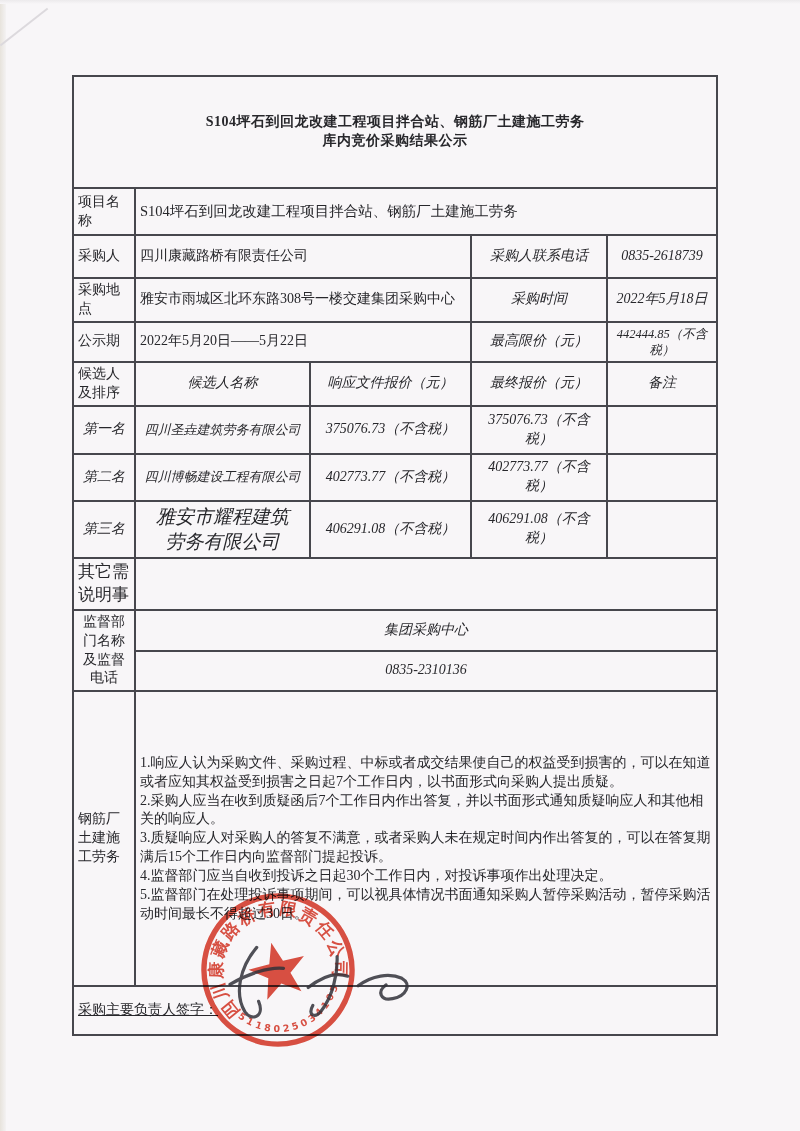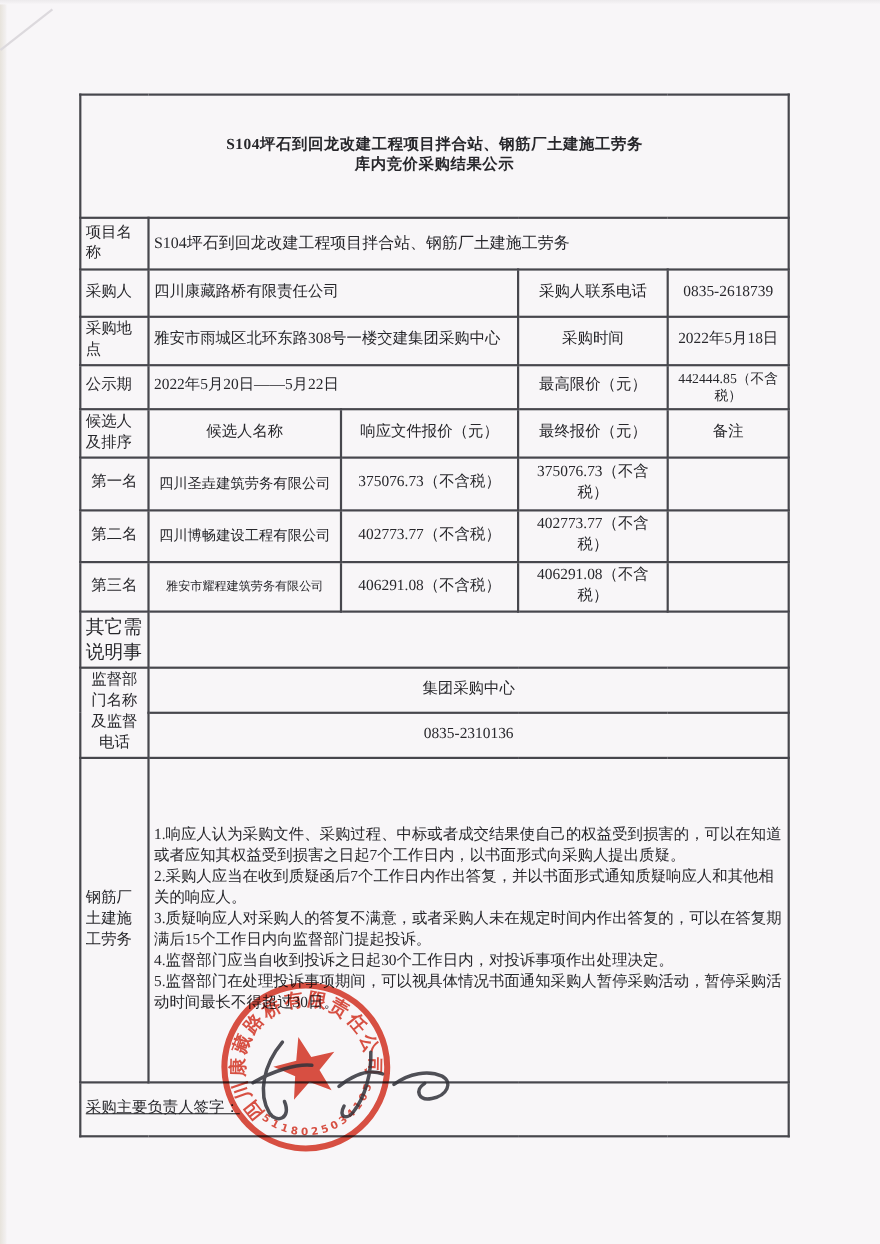--- a/index.html
+++ b/index.html
@@ -11,21 +11,21 @@
   }
   
   .paper-left-edge{position:absolute;left:0;top:0;width:6px;height:1131px;
     background:linear-gradient(to right,#e7e3dc,#f4f2f3);}
   .paper-top-edge{position:absolute;left:0;top:0;width:800px;height:4px;
     background:linear-gradient(to bottom,#eceaec,#f8f6f8);}
   .paper-corner-line{position:absolute;left:-6px;top:26px;width:60px;height:2px;
     background:#dcd9dd;transform:rotate(-38deg);}
 
   table.doc{
-    position:absolute;left:72px;top:85px;width:644px;
+    position:absolute;left:72px;top:75px;width:644px;
     border-collapse:collapse;table-layout:fixed;
   }
   table.doc td{
     border:2px solid #47474d;
     padding:2px 4px;
     font-size:14px;
     line-height:1.35;
     vertical-align:middle;
     background:transparent;
     overflow:hidden;
@@ -36,21 +36,21 @@
   }
   td.lbl{
     word-break:break-all;line-height:1.3;
     padding-left:6px;padding-right:11px;text-align:left;
   }
   td.lbl-center{
     word-break:break-all;line-height:1.3;
     padding-left:6px;padding-right:11px;text-align:center;margin-left:40px;
   }
   td.left{text-align:left;padding-left:12px;}
-  td.center{text-align:center;}
+  td.center{text-align:center;font-style:italic;}
   td.small{font-size:13px;}
   td.objection-cell{
     text-align:left;padding:10px 12px;font-size:13.5px;line-height:1.62;
   }
   td.sign-cell{text-align:left;padding-left:8px;font-size:14.5px;text-decoration:underline;}
 
   
   .stamp{
     position:absolute;left:193px;top:885px;width:170px;height:170px;
     transform:rotate(-14deg);
@@ -130,21 +130,21 @@
   </tr>
   <tr style="height:47px">
     <td class="center small">第二名</td>
     <td class="center" style="font-size:13px;padding:12px 1px">四川博畅建设工程有限公司</td>
     <td class="center small">402773.77（不含税）</td>
     <td class="center small">402773.77（不含税）</td>
     <td class="center"></td>
   </tr>
   <tr style="height:45px">
     <td class="center small">第三名</td>
-    <td class="center" style="font-size:11px;padding:2px 15px">雅安市耀程建筑劳务有限公司</td>
+    <td class="center" style="font-size:19px;padding:2px 15px">雅安市耀程建筑劳务有限公司</td>
     <td class="center small">406291.08（不含税）</td>
     <td class="center small">406291.08（不含税）</td>
     <td class="center"></td>
   </tr>
 
   <tr style="height:34px">
     <td class="lbl" style="font-size:17px">其它需说明事</td>
     <td colspan="4"></td>
   </tr>
 

